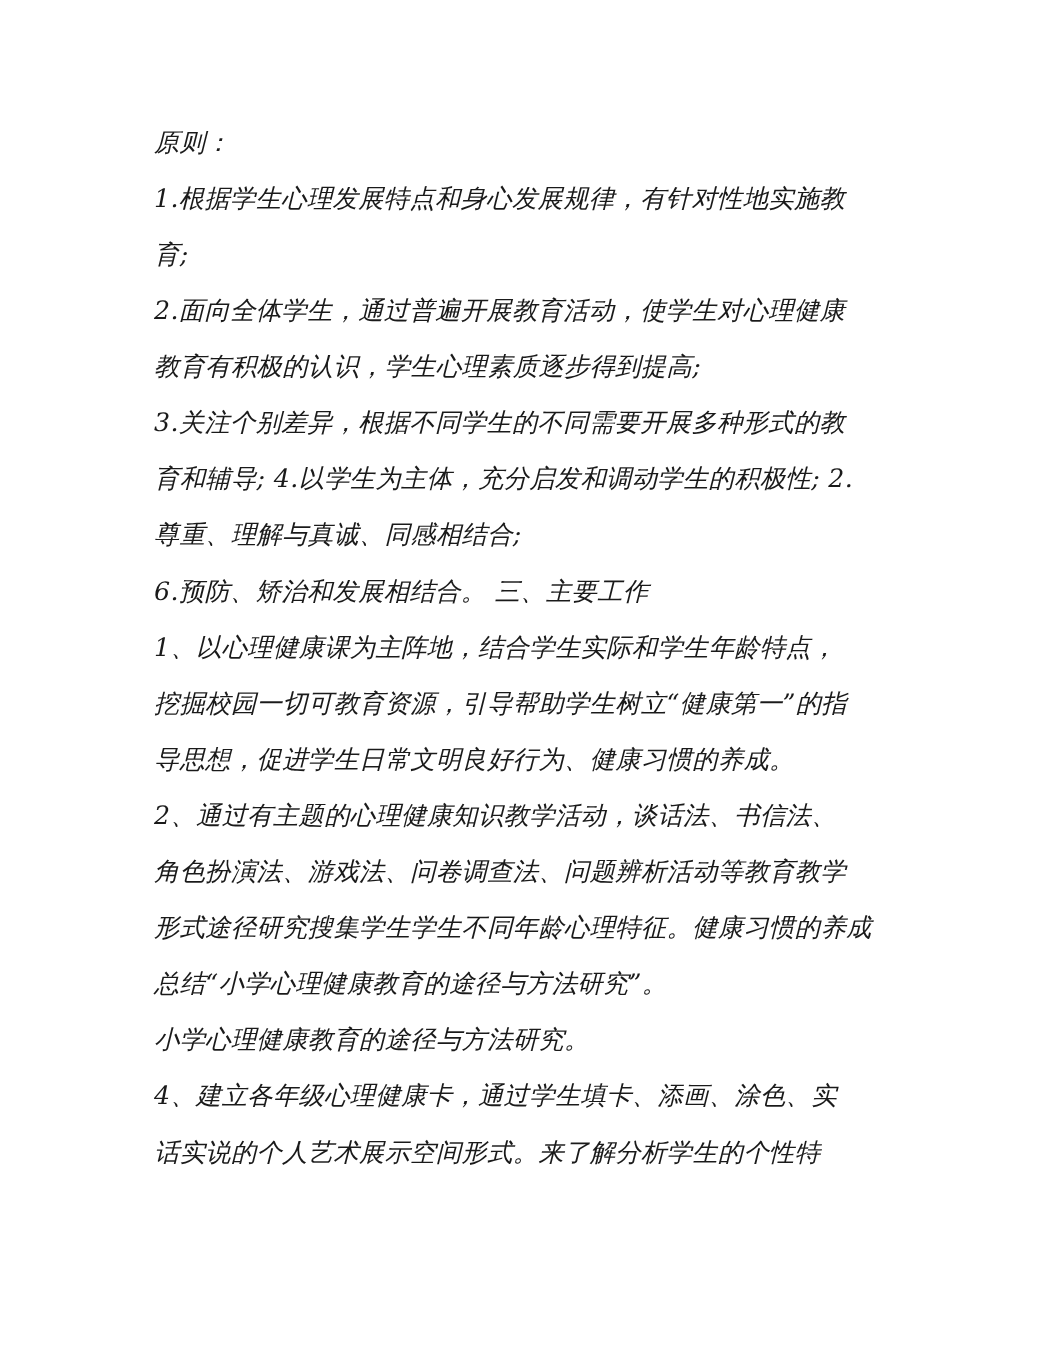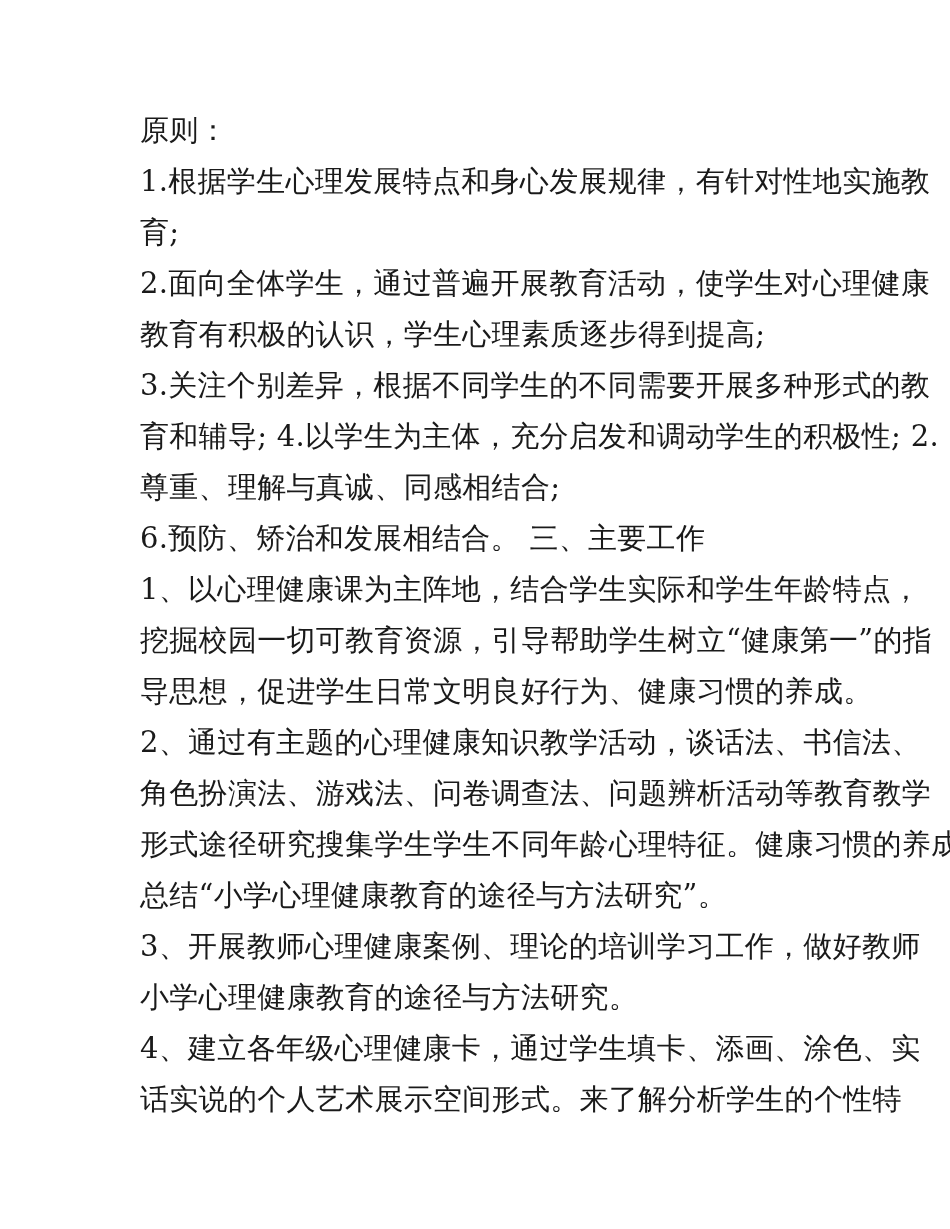--- a/index.html
+++ b/index.html
@@ -17,23 +17,24 @@
     }
     .page {
       position: absolute;
       left: 140px;
       top: 108px;
       width: 680px;
     }
     .line {
       height: 51px;
       line-height: 44px;
-      font-size: 29px;
+      font-size: 23px;
       white-space: nowrap;
       letter-spacing: 0.3px;
+      font-style: italic;
     }
   </style>
 </head>
 <body>
 
 <div class="page">
   <div class="line">原则：</div>
   <div class="line">1.根据学生心理发展特点和身心发展规律，有针对性地实施教</div>
   <div class="line">育;</div>
   <div class="line">2.面向全体学生，通过普遍开展教育活动，使学生对心理健康</div>
@@ -42,17 +43,16 @@
   <div class="line">育和辅导; 4.以学生为主体，充分启发和调动学生的积极性; 2.</div>
   <div class="line">尊重、理解与真诚、同感相结合;</div>
   <div class="line">6.预防、矫治和发展相结合。 三、主要工作</div>
   <div class="line">1、以心理健康课为主阵地，结合学生实际和学生年龄特点，</div>
   <div class="line">挖掘校园一切可教育资源，引导帮助学生树立“健康第一”的指</div>
   <div class="line">导思想，促进学生日常文明良好行为、健康习惯的养成。</div>
   <div class="line">2、通过有主题的心理健康知识教学活动，谈话法、书信法、</div>
   <div class="line">角色扮演法、游戏法、问卷调查法、问题辨析活动等教育教学</div>
   <div class="line">形式途径研究搜集学生学生不同年龄心理特征。健康习惯的养成</div>
   <div class="line">总结“小学心理健康教育的途径与方法研究”。</div>
-  <div class="line">3、开展教师心理健康案例、理论的培训学习工作，做好教师</div>
   <div class="line">小学心理健康教育的途径与方法研究。</div>
   <div class="line">4、建立各年级心理健康卡，通过学生填卡、添画、涂色、实</div>
   <div class="line">话实说的个人艺术展示空间形式。来了解分析学生的个性特</div>
 </div>
 
 </body></html>

